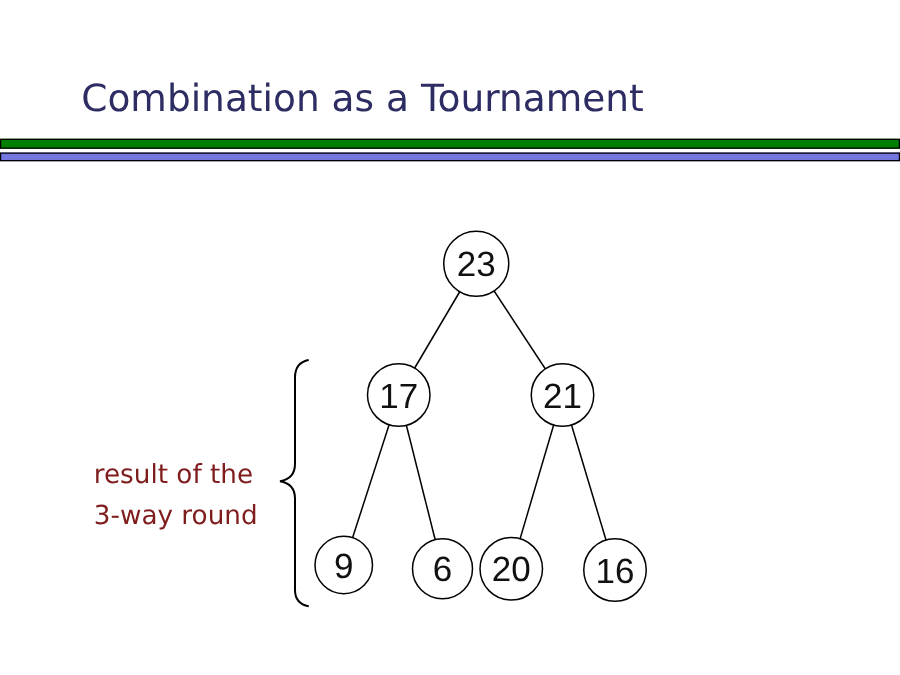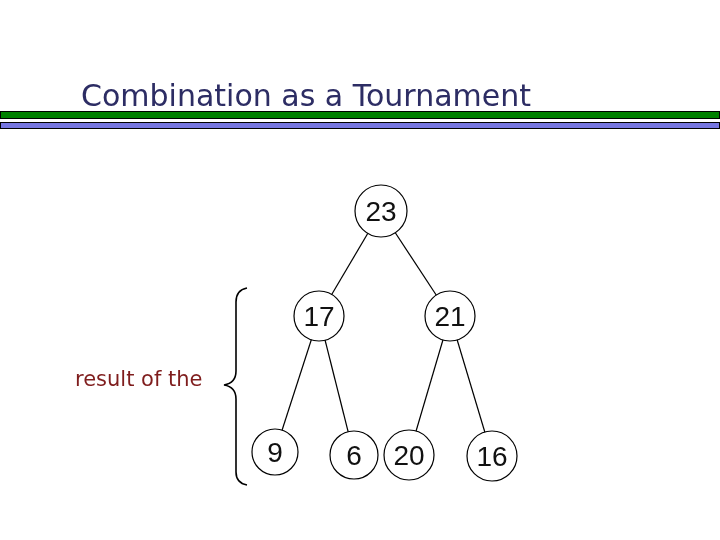--- a/index.html
+++ b/index.html
@@ -9,21 +9,21 @@
     height: 540px;
     background: #ffffff;
     overflow: hidden;
     font-family: "DejaVu Sans", sans-serif;
   }
   .slide-title {
     position: absolute;
     top: 62px;
     left: 0;
     width: 580px;
-    margin: 16px;
+    margin: 0;
     text-align: center;
     font-size: 30px;
     font-weight: normal;
     letter-spacing: 0px;
     color: #2d2d64;
     font-family: "DejaVu Sans", sans-serif;
   }
   .divider {
     position: absolute;
     left: 0;
@@ -95,15 +95,16 @@
              Q 236 290 236 302
              L 236 371
              Q 236 383 224 385
              Q 236 387 236 399
              L 236 472
              Q 236 483 247 485" fill="none" stroke="#000000" stroke-width="1.6"></path>
   </svg>
 
   <div class="side-label">
     <div>result of the</div>
+    <div>3-way round</div>
   </div>
 
 </div>
 
 </body></html>

